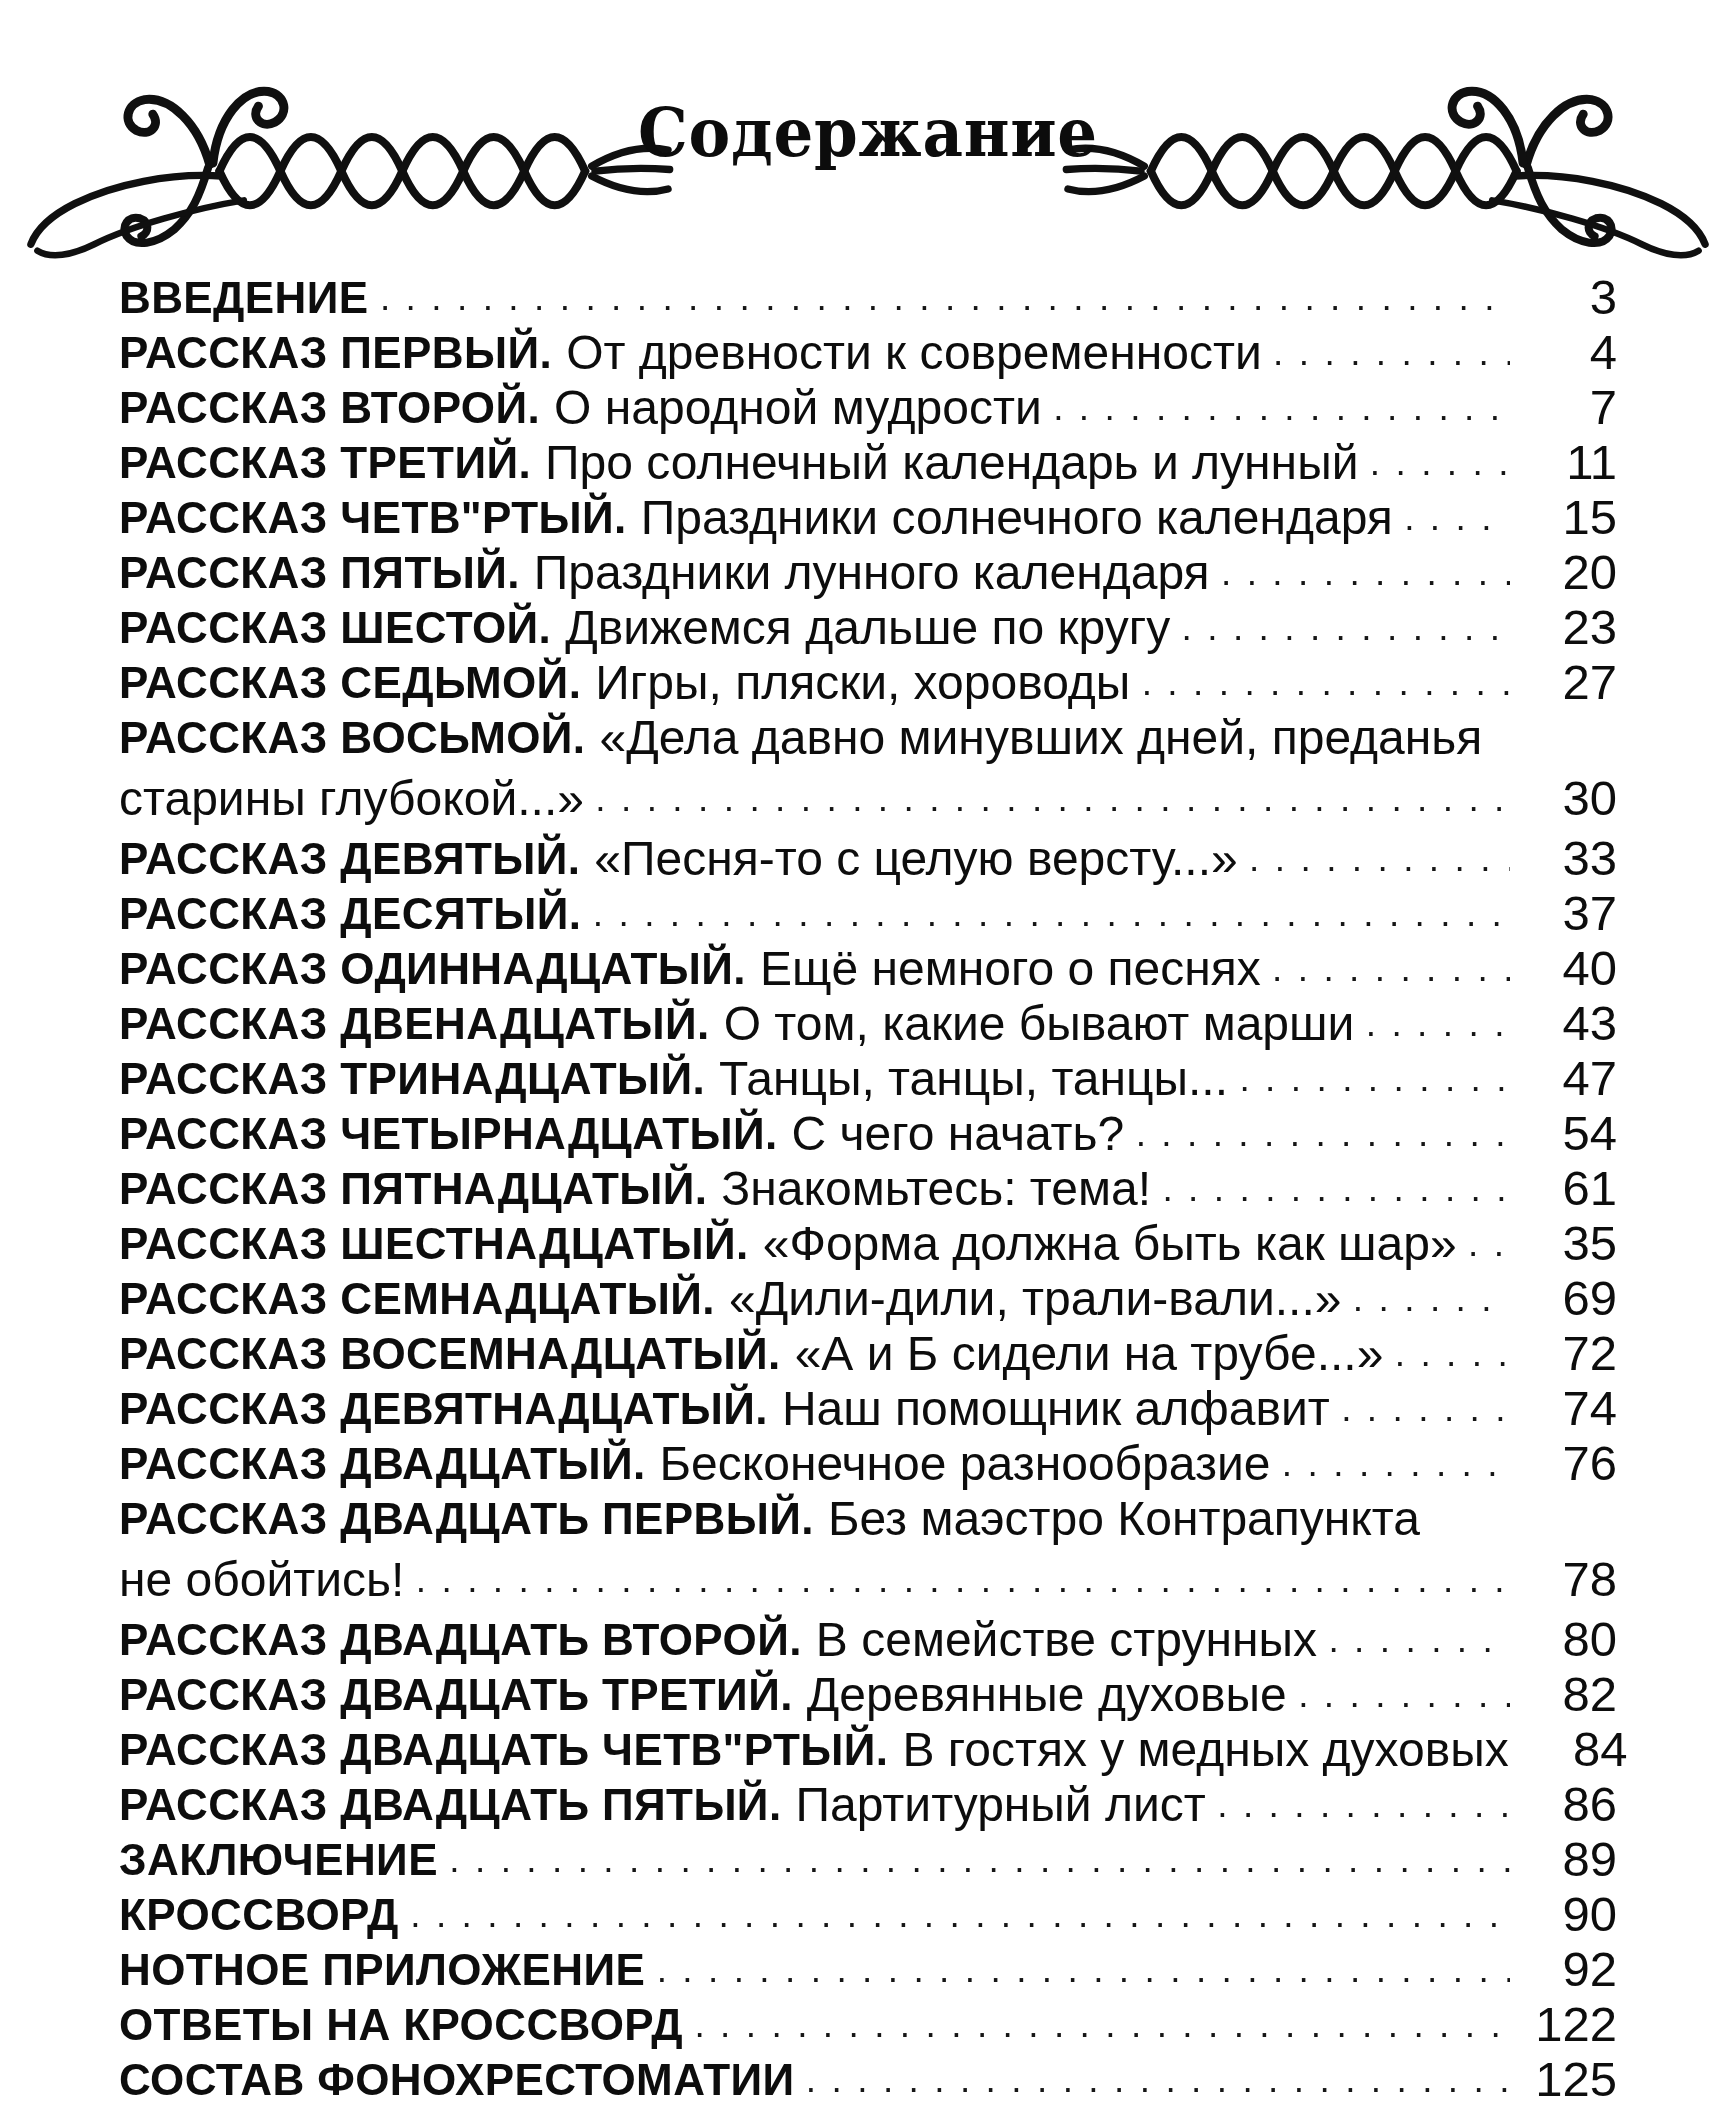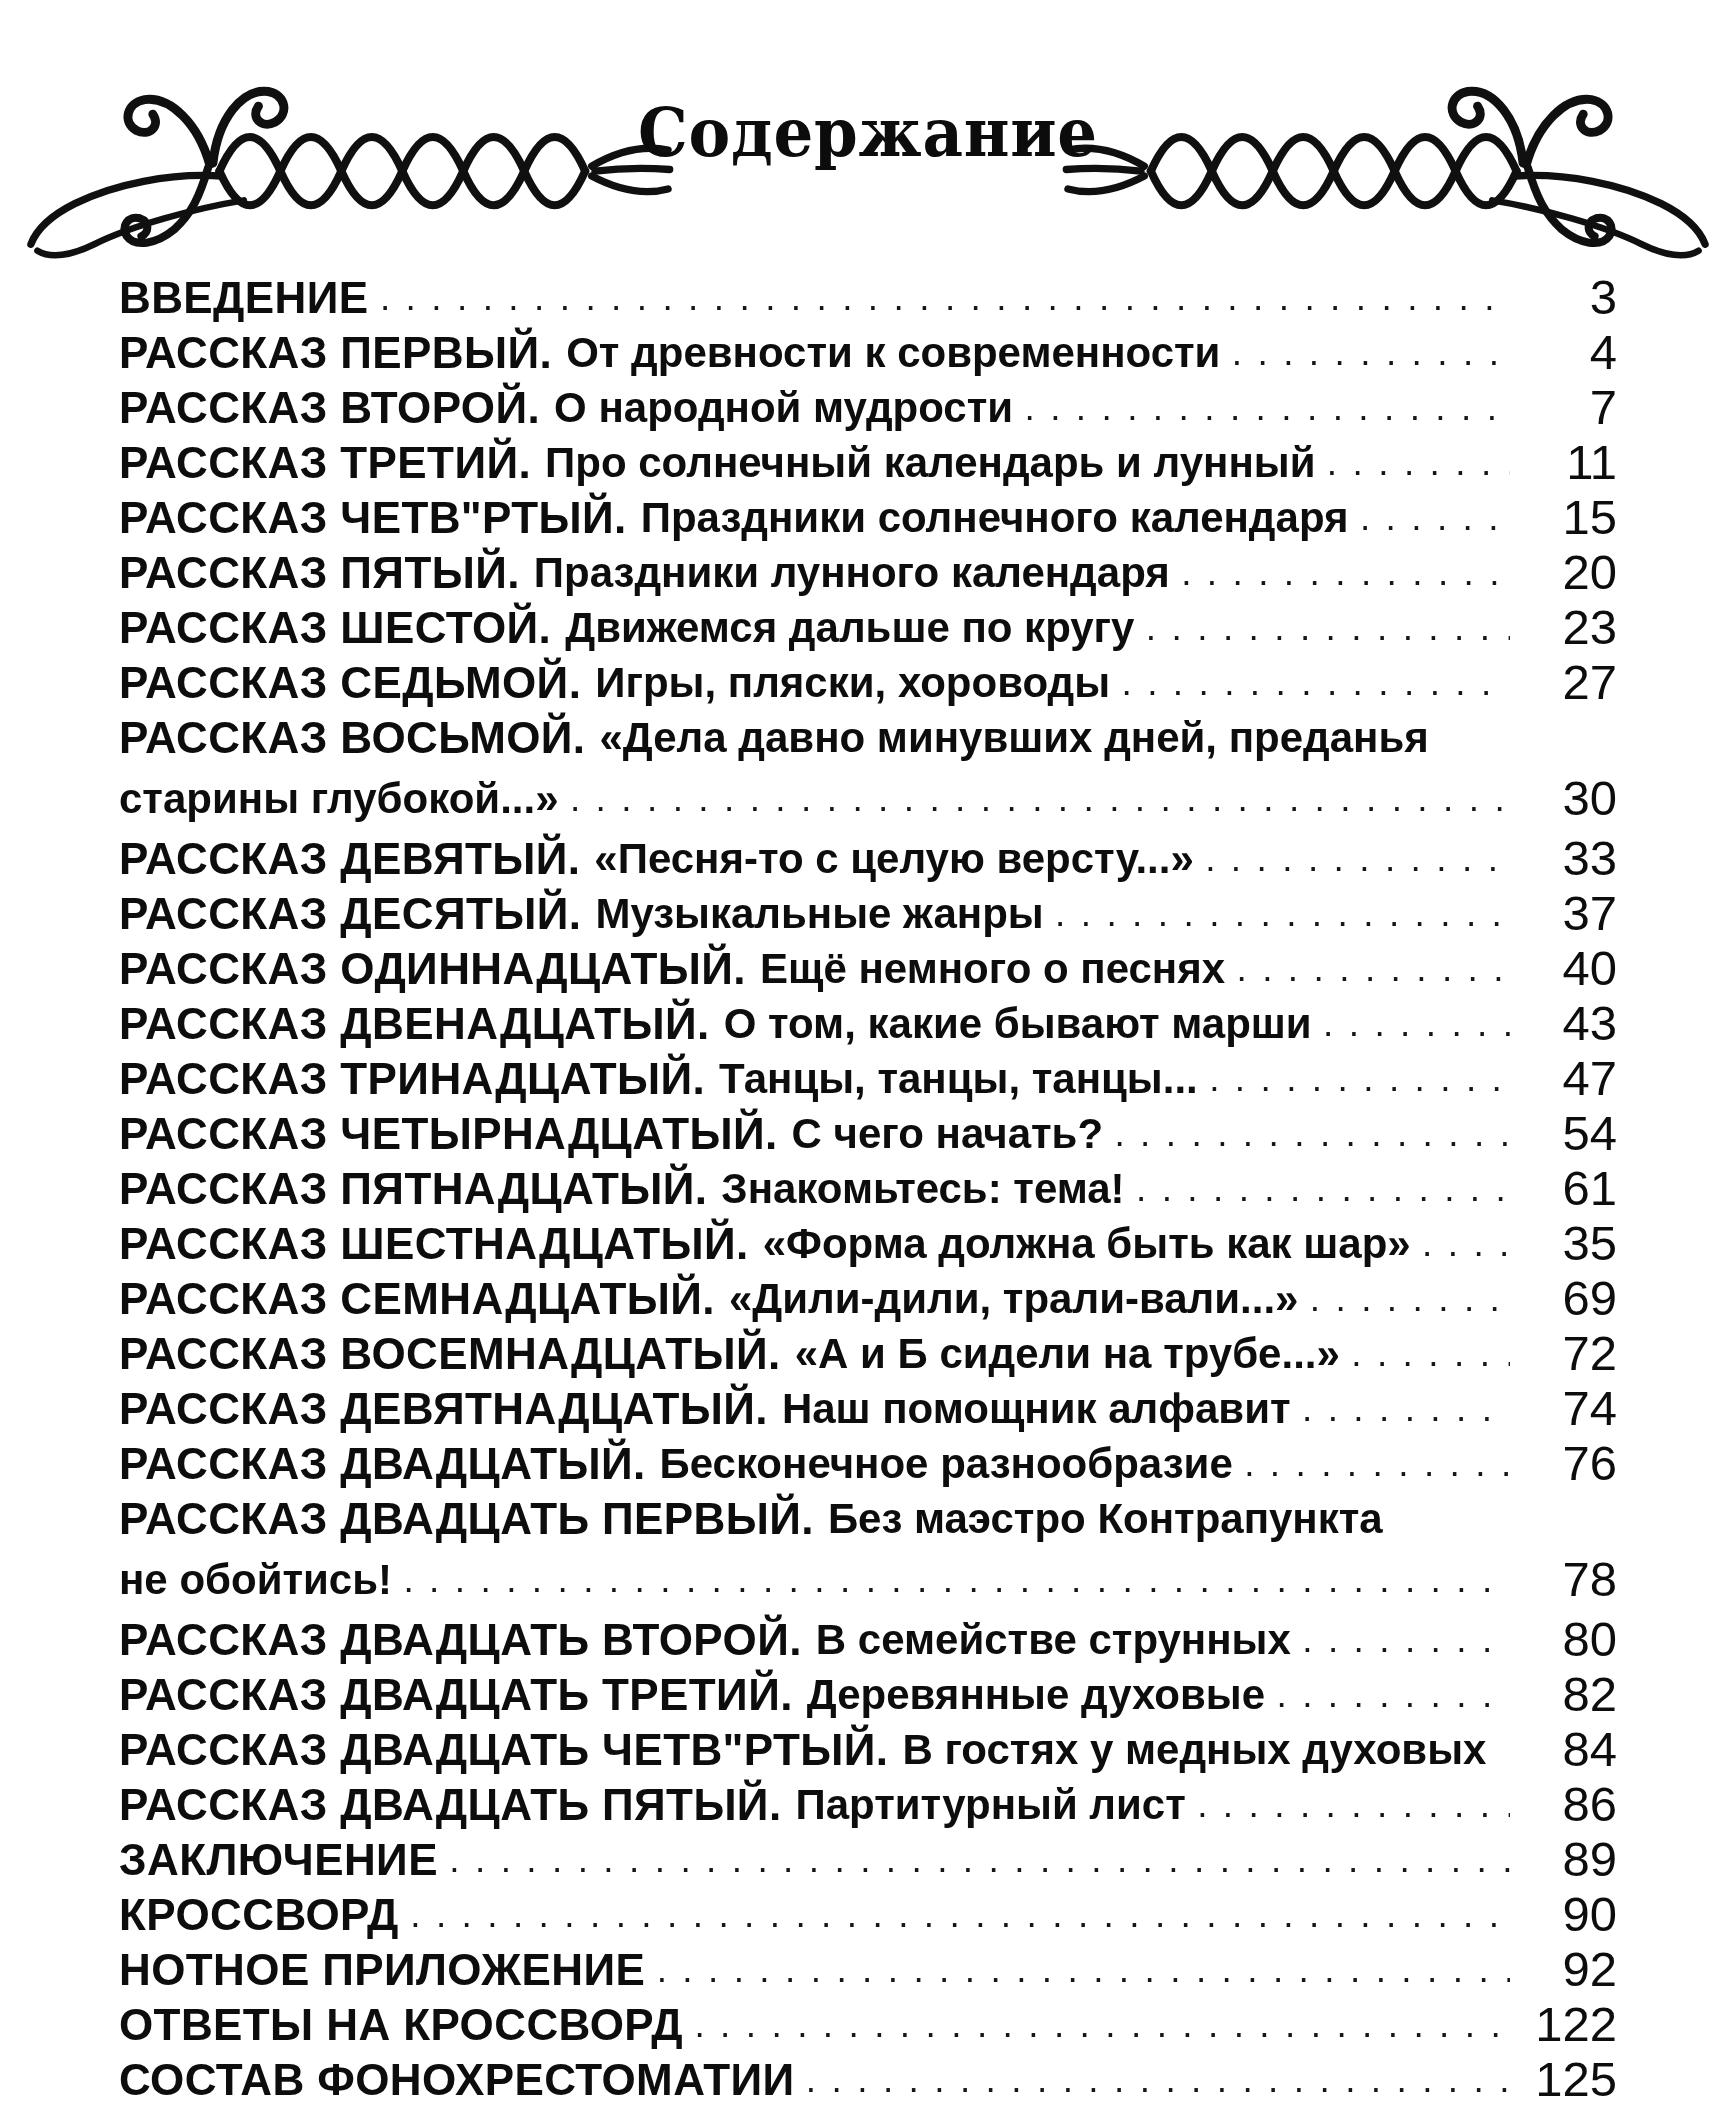--- a/index.html
+++ b/index.html
@@ -10,21 +10,21 @@
   .header{position:relative;height:270px;padding-left:12px;}
   .ornament{position:absolute;top:28px;left:0;width:1736px;height:244px;}
   .title{
     position:absolute;top:98px;left:0;width:100%;text-align:center;
     font-family:"DejaVu Serif",serif;font-weight:700;font-size:68px;line-height:1;
     letter-spacing:0.8px;transform:scaleX(.92);color:#0c0c0c;
   }
   .toc{padding:0 119px 0 119px;}
   .line{display:flex;align-items:center;height:55px;white-space:nowrap;}
   .label{font-weight:700;font-size:44px;line-height:55px;letter-spacing:0.4px;flex-shrink:0;}
-  .desc{font-weight:700;font-size:42px;line-height:55px;flex-shrink:0;margin-left:14px;}
+  .desc{font-weight:400;font-size:48px;line-height:55px;flex-shrink:0;margin-left:14px;}
   .label:empty{display:none;}
   .desc:empty{display:none;}
   .line.cont{margin-top:6px;margin-bottom:4.9px;}
   .line.cont .desc{margin-left:0;}
   .dots{
     flex:1 1 0;min-width:0;overflow:hidden;
     font-size:37px;line-height:55px;letter-spacing:15.4px;
     margin:0 6.5px 0 11.4px;color:#151515;
   }
   .dots::after{content:"................................................................................";}
@@ -119,21 +119,20 @@
     <span class="page">30</span>
   </div>
     <div class="line">
     <span class="label">РАССКАЗ ДЕВЯТЫЙ.</span>
     <span class="desc">«Песня-то с целую версту...»</span>
     <span class="dots"></span>
     <span class="page">33</span>
   </div>
     <div class="line">
     <span class="label">РАССКАЗ ДЕСЯТЫЙ.</span>
-    <span class="desc">Музыкальные жанры</span>
     <span class="dots"></span>
     <span class="page">37</span>
   </div>
     <div class="line">
     <span class="label">РАССКАЗ ОДИННАДЦАТЫЙ.</span>
     <span class="desc">Ещё немного о песнях</span>
     <span class="dots"></span>
     <span class="page">40</span>
   </div>
     <div class="line">

